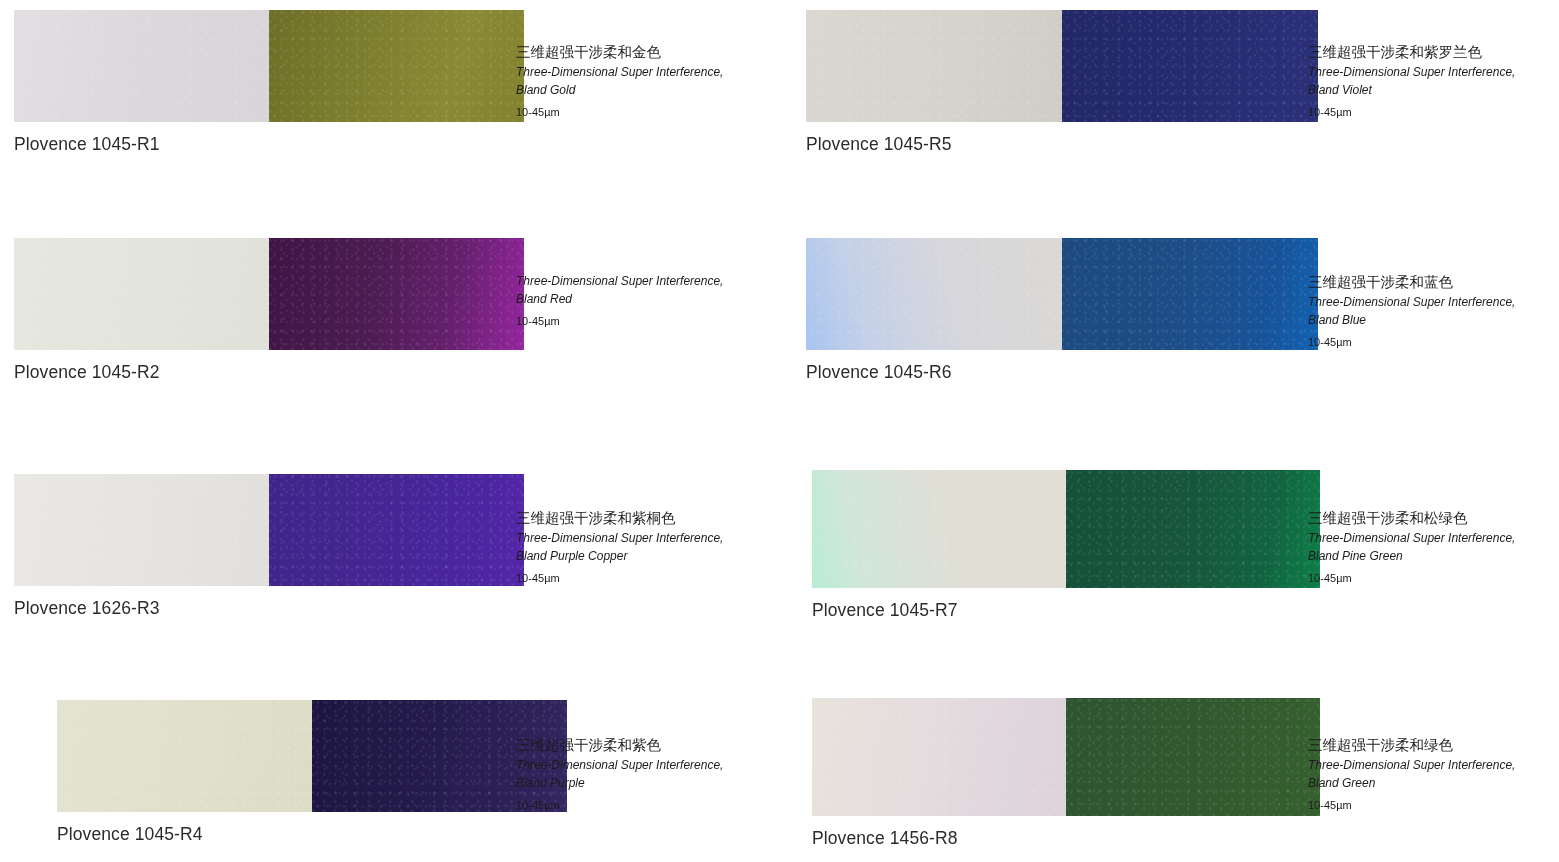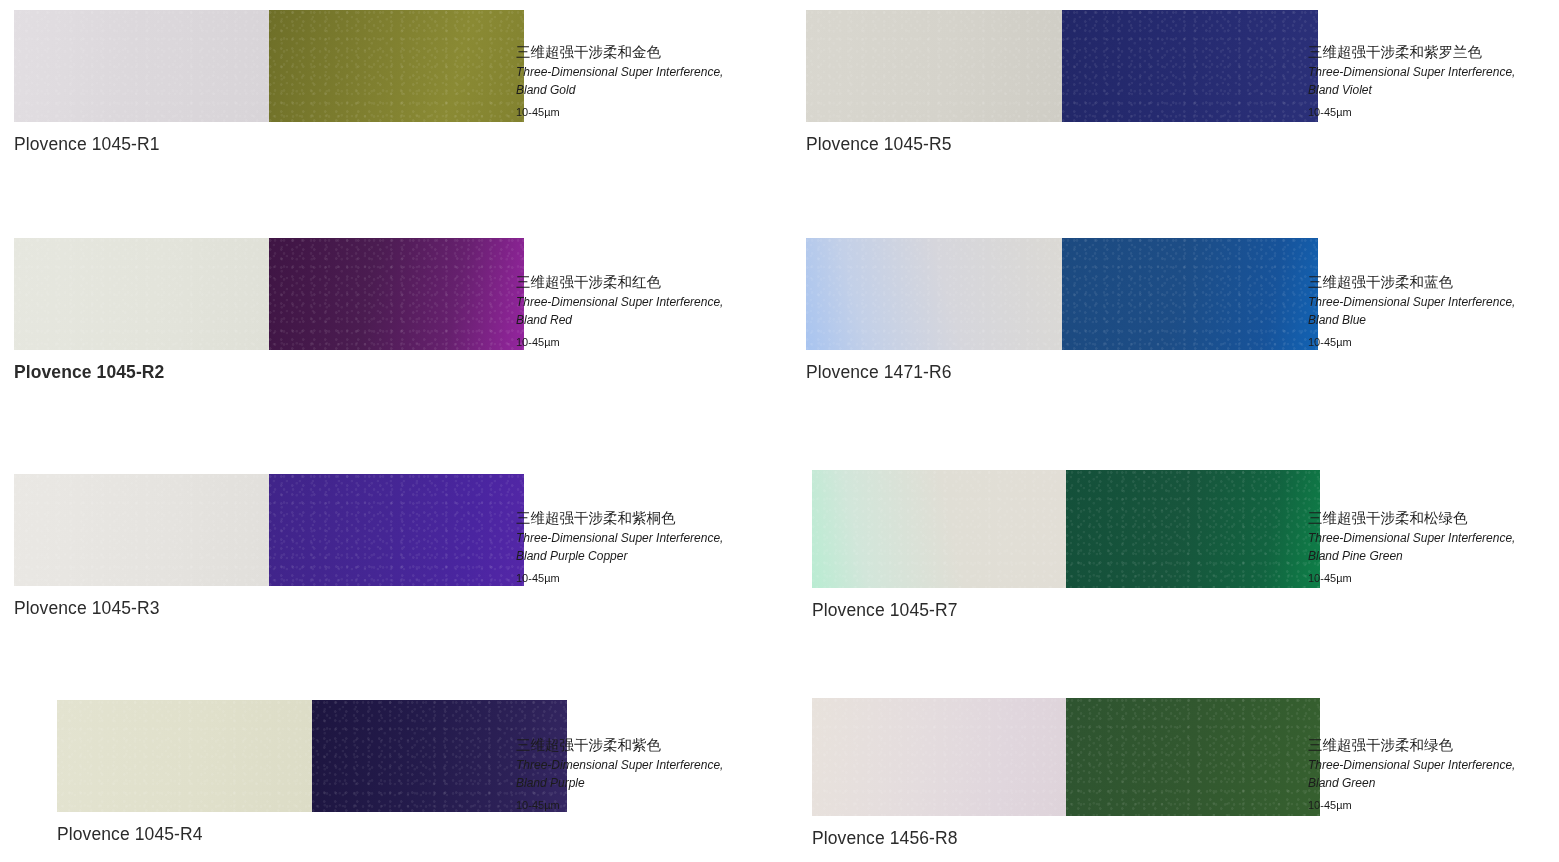--- a/index.html
+++ b/index.html
@@ -100,42 +100,41 @@
   </div>
   <div class="desc" style="left:516px; top:42px;">
     <div class="cn">三维超强干涉柔和金色</div>
     <div class="en">
       <span>Three-Dimensional Super Interference,</span><br>
       <span>Bland Gold</span>
     </div>
     <div class="size">10-45µm</div>
   </div>
 
-  <div class="entry" style="left:14px; top:238px;font-weight:bold;">
+  <div class="entry" style="left:14px; top:238px;">
     <div class="swatch">
       <div class="half" style="background: linear-gradient(100deg, rgb(230, 231, 223) 0%, rgb(227, 228, 219) 55%, rgb(223, 224, 215) 100%);"></div>
       <div class="half" style="background: linear-gradient(100deg, rgb(63, 21, 68) 0%, rgb(75, 28, 81) 40%, rgb(102, 32, 110) 72%, rgb(149, 37, 159) 100%);"></div>
     </div>
     <div class="caption">Plovence 1045-R2</div>
   </div>
   <div class="desc" style="left:516px; top:272px;">
-    <div class="cn">三维超强干涉柔和红色</div>
     <div class="en">
       <span>Three-Dimensional Super Interference,</span><br>
       <span>Bland Red</span>
     </div>
     <div class="size">10-45µm</div>
   </div>
 
   <div class="entry" style="left:14px; top:474px;">
     <div class="swatch">
       <div class="half" style="background: linear-gradient(100deg, rgb(234, 232, 228) 0%, rgb(230, 228, 224) 50%, rgb(225, 223, 219) 100%);"></div>
       <div class="half" style="background: linear-gradient(100deg, rgb(64, 36, 137) 0%, rgb(69, 38, 148) 45%, rgb(74, 37, 160) 78%, rgb(85, 39, 168) 100%);"></div>
     </div>
-    <div class="caption">Plovence 1045-R3</div>
+    <div class="caption">Plovence 1626-R3</div>
   </div>
   <div class="desc" style="left:516px; top:508px;">
     <div class="cn">三维超强干涉柔和紫桐色</div>
     <div class="en">
       <span>Three-Dimensional Super Interference,</span><br>
       <span>Bland Purple Copper</span>
     </div>
     <div class="size">10-45µm</div>
   </div>
 
@@ -169,21 +168,21 @@
       <span>Bland Violet</span>
     </div>
     <div class="size">10-45µm</div>
   </div>
 
   <div class="entry" style="left:806px; top:238px;">
     <div class="swatch" style="width:512px;">
       <div class="half" style="background: linear-gradient(75deg, rgb(168, 196, 240) 0%, rgb(195, 208, 232) 22%, rgb(214, 214, 220) 55%, rgb(219, 217, 212) 100%);"></div>
       <div class="half" style="background: linear-gradient(100deg, rgb(28, 74, 128) 0%, rgb(29, 77, 134) 45%, rgb(23, 83, 154) 80%, rgb(18, 99, 180) 100%);"></div>
     </div>
-    <div class="caption">Plovence 1471-R6</div>
+    <div class="caption">Plovence 1045-R6</div>
   </div>
   <div class="desc" style="left:1308px; top:272px;">
     <div class="cn">三维超强干涉柔和蓝色</div>
     <div class="en">
       <span>Three-Dimensional Super Interference,</span><br>
       <span>Bland Blue</span>
     </div>
     <div class="size">10-45µm</div>
   </div>
 

